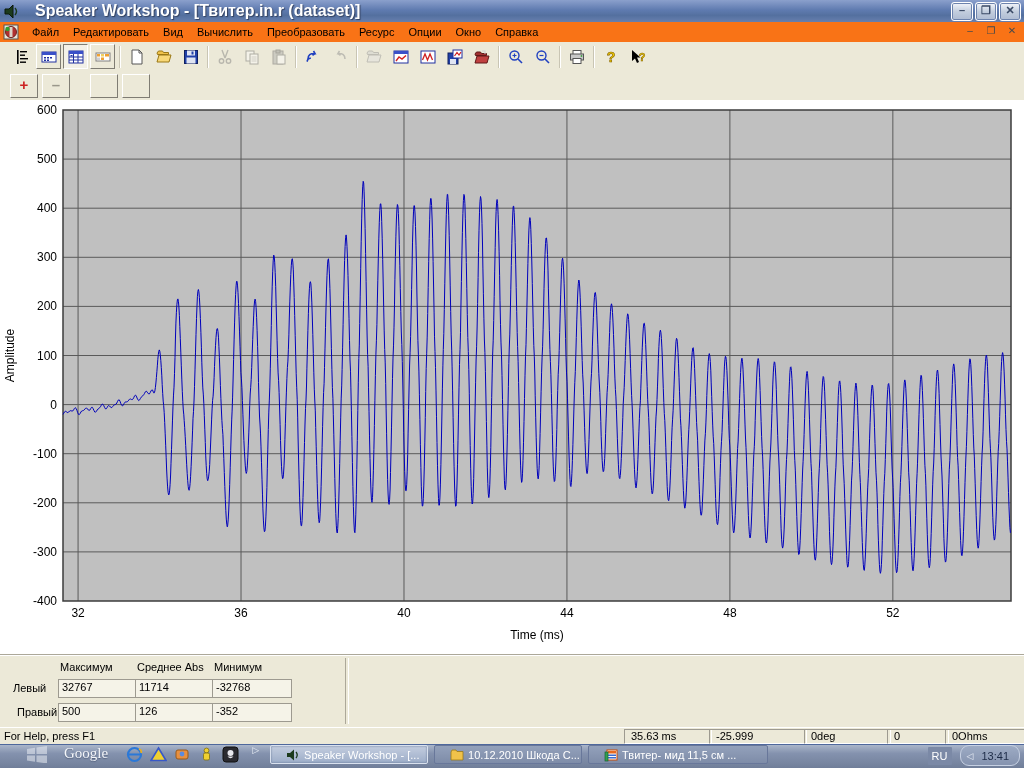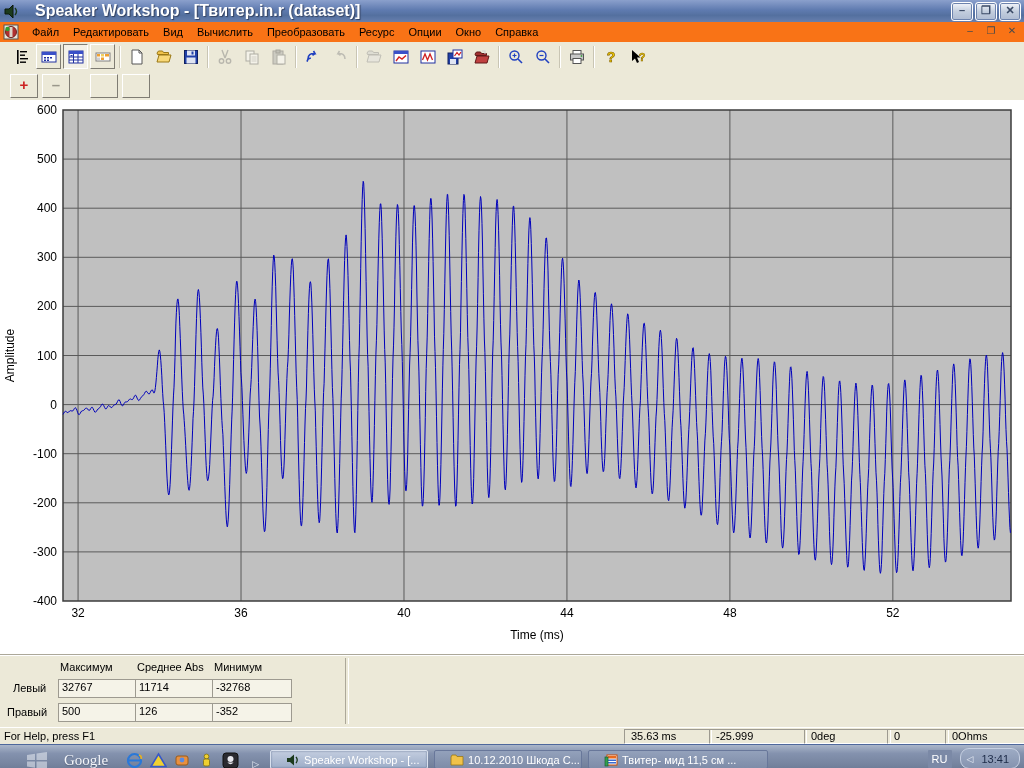--- a/index.html
+++ b/index.html
@@ -55,21 +55,21 @@
     border-left:1px solid #aca899;border-right:1px solid #fff;}
   
   #statusbar{position:absolute;left:0;top:727px;width:1024px;height:17px;background:#ece9d8;
     border-top:1px solid #fff;font-size:11px;}
   #statusbar .help{position:absolute;left:4px;top:2px;color:#000;}
   .sb-field{position:absolute;top:1px;height:13px;border:1px solid;border-color:#9d9a90 #fff #fff #9d9a90;
     padding:0 6px;color:#000;}
   
   #taskbar{position:absolute;left:0;top:744px;width:1024px;height:24px;
     background:linear-gradient(#aab6ca,#8492ae 35%,#76849f 80%,#6e7c97);
-    border-top:1px solid #4f689c;display:flex;align-items:flex-end;}
+    border-top:1px solid #4f689c;display:flex;align-items:flex-start;}
   .tb-google{color:#f4f6fa;font-family:"Liberation Serif",serif;font-size:15px;margin:0 14px 0 16px;
     text-shadow:0 1px 1px #55627c;}
   .ql{width:18px;height:18px;margin:0 3px;display:flex;align-items:center;justify-content:center;}
   .tb-expand{color:#e8edf5;font-size:9px;margin:0 8px 0 10px;}
   .taskbtn{height:19px;margin:0 3px;border-radius:2px;display:flex;align-items:center;
     padding:0 15px;font-size:11px;color:#fff;white-space:nowrap;overflow:hidden;box-sizing:border-box;}
   .taskbtn.active{background:linear-gradient(#c3cddf,#9dadc8);border:1px solid #d9e1ee;color:#fff;
     box-shadow:0 0 2px #5a6c8e inset;}
   .taskbtn.idle{background:linear-gradient(#93a1bb,#7e8ca8);border:1px solid #68779a;}
   .taskbtn .ticon{width:14px;height:14px;margin-right:4px;flex:0 0 auto;}
@@ -344,21 +344,21 @@
   <div id="statspanel">
     <span class="sp-h" style="left:60px">Максимум</span>
     <span class="sp-h" style="left:137px">Среднее Abs</span>
     <span class="sp-h" style="left:214px">Минимум</span>
 
     <span class="sp-lab" style="left:13px;top:26px">Левый</span>
     <div class="sp-field" style="left:58px;top:23px">32767</div>
     <div class="sp-field" style="left:135px;top:23px">11714</div>
     <div class="sp-field" style="left:212px;top:23px">-32768</div>
 
-    <span class="sp-lab" style="left:7px;top:50px">Правый</span>
+    <span class="sp-lab" style="left:17px;top:50px">Правый</span>
     <div class="sp-field" style="left:58px;top:47px">500</div>
     <div class="sp-field" style="left:135px;top:47px">126</div>
     <div class="sp-field" style="left:212px;top:47px">-352</div>
 
     <div class="sp-vdiv"></div>
   </div>
 
   <div id="statusbar">
     <span class="help">For Help, press F1</span>
     <div class="sb-field" style="left:624px;width:74px">35.63  ms</div>

